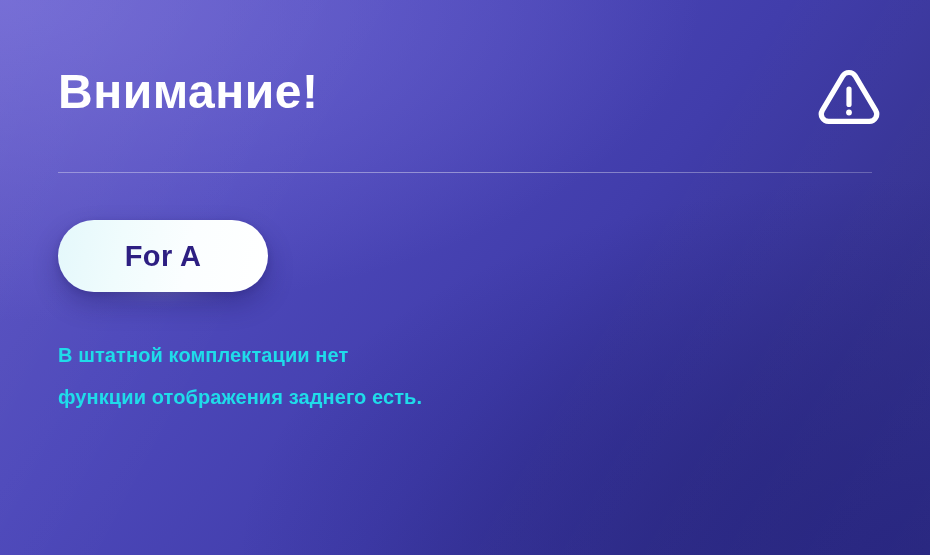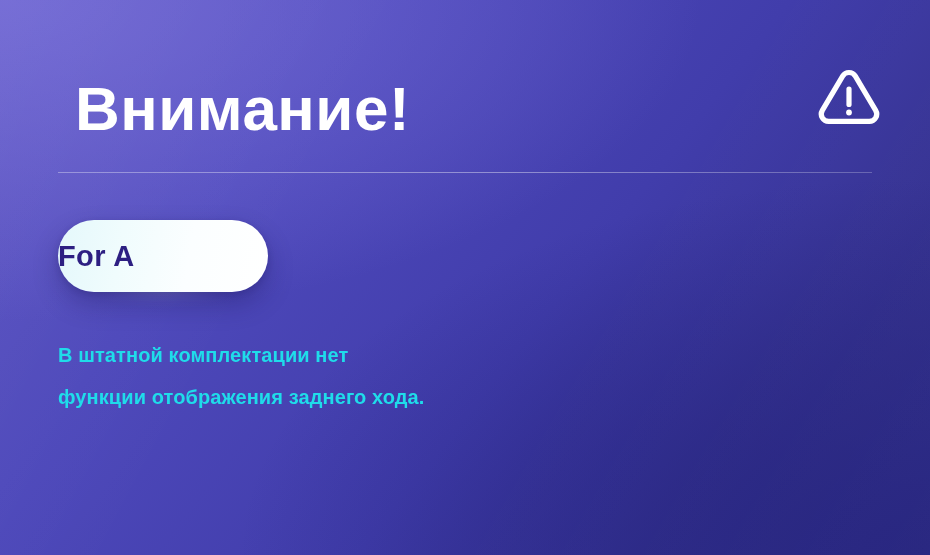--- a/index.html
+++ b/index.html
@@ -32,22 +32,22 @@
     background:
       linear-gradient(118deg, rgba(255,255,255,0.045) 0%, rgba(255,255,255,0) 34%),
       linear-gradient(300deg, rgba(255,255,255,0.028) 0%, rgba(255,255,255,0) 40%);
     pointer-events: none;
   }
 
   .title {
     position: absolute;
     left: 58px;
     top: 56px;
-    margin: 17px;
-    font-size: 62px;
+    margin: 0;
+    font-size: 48px;
     line-height: 72px;
     font-weight: 700;
     letter-spacing: 0.5px;
     color: #ffffff;
     white-space: nowrap;
   }
 
   .warning-icon {
     position: absolute;
     right: 46px;
@@ -104,20 +104,21 @@
     top: 0;
     width: 210px;
     height: 72px;
     border-radius: 36px;
     background: linear-gradient(100deg, #e4f8fb 0%, #f0fcfd 30%, #fbfeff 62%, #ffffff 100%);
     box-shadow:
       0 12px 26px rgba(22,18,80,0.30),
       0 2px 6px rgba(22,18,80,0.16);
     display: flex;
     align-items: center;
+    justify-content: center;
     z-index: 2;
   }
   .pill-label {
     font-size: 29px;
     font-weight: 700;
     letter-spacing: 0.4px;
     color: #2d1f82;
     line-height: 1;
   }
 
@@ -163,19 +164,19 @@
 
   <div class="columns">
 
     <div class="col col-a">
       <div class="pill-wrap">
         <div class="pill-glow"></div>
         <div class="pill">
           <span class="pill-label">For A</span>
         </div>
       </div>
-      <p class="body-text">В штатной комплектации нет функции отображения заднего хода.</p>
+      <p class="body-text">В штатной комплектации нет функции отображения заднего есть.</p>
     </div>
 
 
   </div>
 
 </div>
 
 </body></html>

